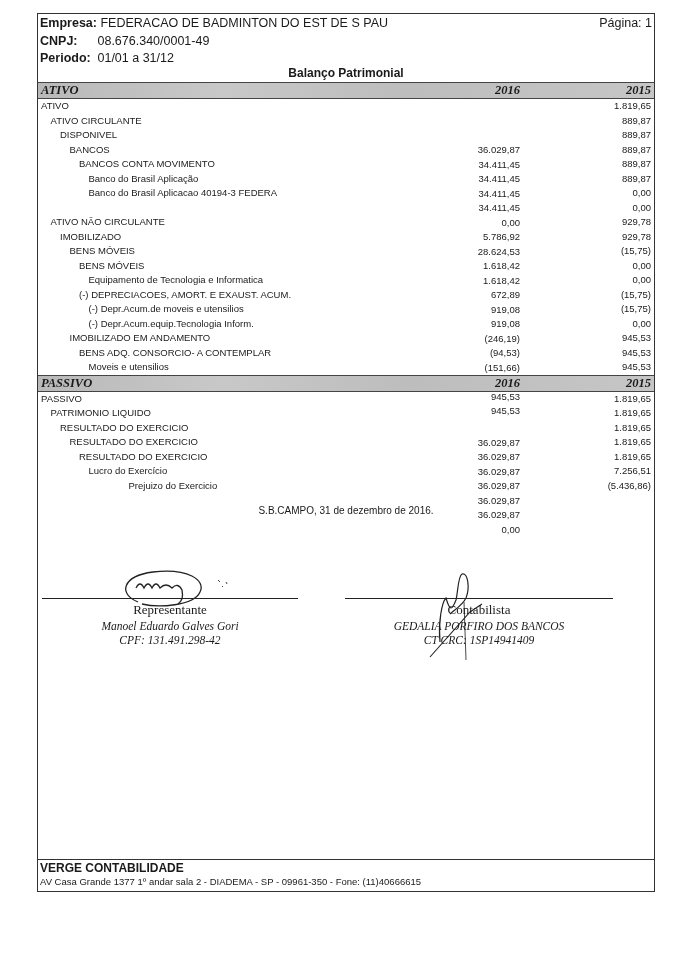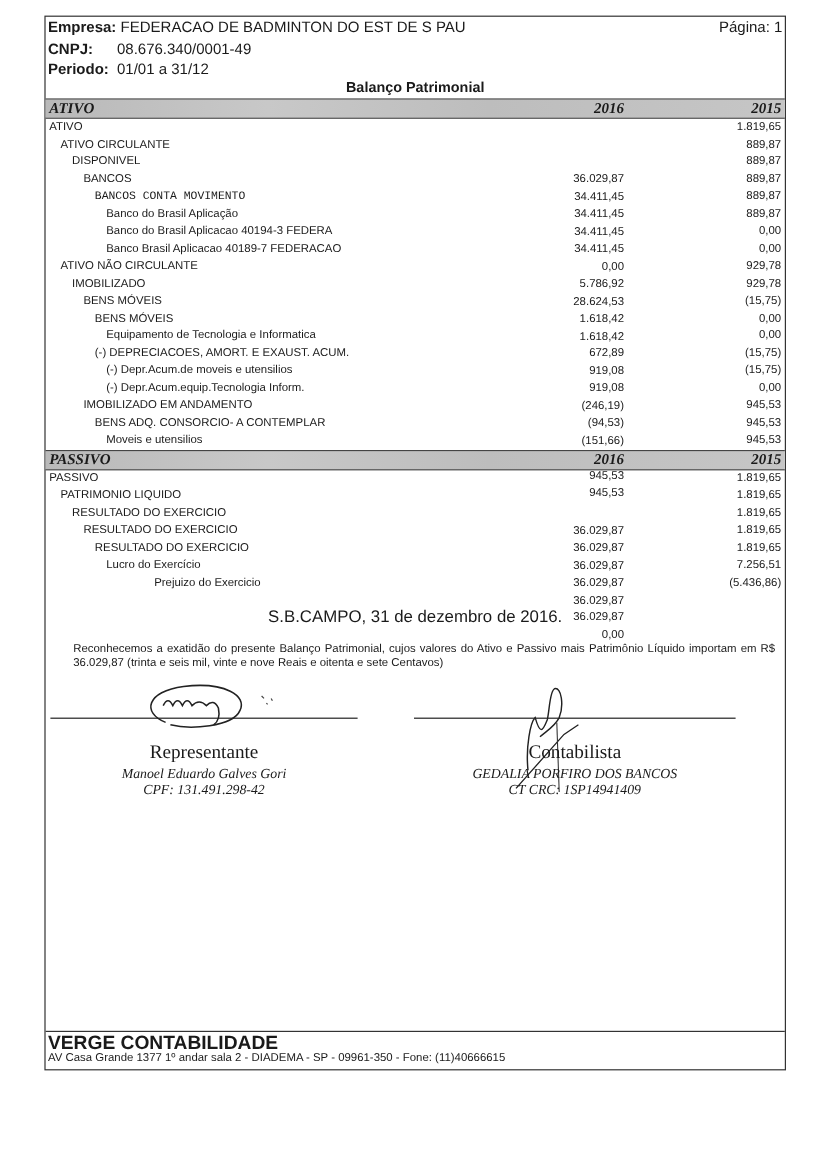--- a/index.html
+++ b/index.html
@@ -16,32 +16,32 @@
     .hdr .title { position: absolute; left: 0; right: 0; top: 52px; text-align: center; font-size: 12px; font-weight: bold; }
     .bar { position: relative; height: 15px; background: linear-gradient(90deg,#b9b9b9,#c8c8c8 30%,#bdbdbd 60%,#c6c6c6); border-top: 1.5px solid #444; border-bottom: 1.5px solid #444; font-family: "Liberation Serif", serif; font-style: italic; font-weight: bold; font-size: 12.5px; }
     .bar .name { position: absolute; left: 3px; top: 0; }
     .bar .y1 { position: absolute; right: 134px; top: 0; }
     .bar .y2 { position: absolute; right: 3px; top: 0; }
     .rows { position: relative; }
     .row { position: relative; height: 14.5px; font-size: 9.5px; line-height: 14.5px; }
     .row .desc { position: absolute; top: 0; white-space: nowrap; }
     .row .v1 { position: absolute; right: 134px; top: 0; margin-top: 44px; }
     .row .v2 { position: absolute; right: 3px; top: 0; }
-    .city { position: absolute; left: 0; right: 0; top: 491px; text-align: center; font-size: 14px; }
+    .city { position: absolute; left: 0; right: 0; top: 491px; text-align: center; font-size: 10px; }
     .decl { position: absolute; left: 23px; right: 8px; top: 521px; font-size: 9.5px; line-height: 11.5px; text-align: justify; }
     .sig { position: absolute; top: 584px; text-align: center; font-family: "Liberation Serif", serif; font-size: 11.5px; }
     .sig .rule { border-top: 1px solid #222; height: 0; }
-    .sig .role { margin-top: 20px; font-size: 16px; }
+    .sig .role { margin-top: 3px; font-size: 13px; }
     .sig .nm { font-style: italic; margin-top: 2px; }
     .sig .doc { font-style: italic; margin-top: 2px; }
     .sig-left { left: 4px; width: 256px; }
     .sig-right { left: 307px; width: 268px; }
     .scribble { position: absolute; pointer-events: none; }
     .footer { position: absolute; left: 0; right: 0; bottom: 0; height: 31px; border-top: 1.5px solid #333; }
-    .footer .co { position: absolute; left: 2px; top: 1px; font-weight: bold; font-size: 16px; text-align: right; }
+    .footer .co { position: absolute; left: 2px; top: 1px; font-weight: bold; font-size: 12px; text-align: right; }
     .footer .addr { position: absolute; left: 2px; top: 16px; font-size: 9.5px; }
   </style>
 </head>
 <body>
 
 <div class="frame">
 
   <div class="hdr">
     <div class="line l1">
       <span class="lbl">Empresa:</span>
@@ -82,36 +82,35 @@
         <span class="desc" style="left: 22px;">DISPONIVEL</span>
         <span class="v1">34.411,45</span>
         <span class="v2">889,87</span>
       </div>
       <div class="row">
         <span class="desc" style="left: 31.5px;">BANCOS</span>
         <span class="v1">34.411,45</span>
         <span class="v2">889,87</span>
       </div>
       <div class="row">
-        <span class="desc" style="left: 41px; font-family: Liberation Mono, monospace;">BANCOS CONTA MOVIMENTO</span>
+        <span class="desc" style="left: 41px;">BANCOS CONTA MOVIMENTO</span>
         <span class="v1">34.411,45</span>
         <span class="v2">889,87</span>
       </div>
       <div class="row">
         <span class="desc" style="left: 50.5px;">Banco do Brasil Aplicação</span>
         <span class="v1">0,00</span>
         <span class="v2">889,87</span>
       </div>
       <div class="row">
         <span class="desc" style="left: 50.5px;">Banco do Brasil Aplicacao 40194-3 FEDERA</span>
         <span class="v1">5.786,92</span>
         <span class="v2">0,00</span>
       </div>
       <div class="row">
-        <span class="desc" style="left: 50.5px;">Banco Brasil Aplicacao 40189-7 FEDERACAO</span>
         <span class="v1">28.624,53</span>
         <span class="v2">0,00</span>
       </div>
       <div class="row">
         <span class="desc" style="left: 12.5px;">ATIVO NÃO CIRCULANTE</span>
         <span class="v1">1.618,42</span>
         <span class="v2">929,78</span>
       </div>
       <div class="row">
         <span class="desc" style="left: 22px;">IMOBILIZADO</span>
@@ -202,21 +201,20 @@
         <span class="v2">7.256,51</span>
       </div>
       <div class="row">
         <span class="desc" style="left: 50.5px; margin-left: 40px;">Prejuizo do Exercicio</span>
         <span class="v1">0,00</span>
         <span class="v2">(5.436,86)</span>
       </div>
     </div>
 
   <div class="city">S.B.CAMPO, 31 de dezembro de 2016.</div>
-  <div class="decl">Reconhecemos a exatidão do presente Balanço Patrimonial, cujos valores do Ativo e Passivo  mais  Patrimônio  Líquido  importam  em  R$ 36.029,87 (trinta e seis mil, vinte e nove Reais e oitenta e sete Centavos)</div>
 
   <svg class="scribble" style="left:70px;top:548px;" width="150" height="52" viewBox="0 0 150 52">
     <path d="M30 40 C10 32 14 14 45 10 C80 6 98 18 92 30 C86 44 50 46 34 42" fill="none" stroke="#222" stroke-width="1.3"></path>
     <path d="M28 26 q4 -8 8 0 q4 -8 8 0 q4 -8 8 0 q6 -6 12 0 q6 -6 10 2 q2 10 -4 14" fill="none" stroke="#222" stroke-width="1.3"></path>
     <path d="M110 18 l2 2 M114 24 l1 1 M118 20 l1 2" stroke="#444" stroke-width="1"></path>
   </svg>
   <svg class="scribble" style="left:372px;top:548px;" width="110" height="100" viewBox="0 0 110 100">
     <path d="M30 80 C28 60 32 40 36 36 C40 50 42 48 46 38 C48 30 48 14 52 12 C58 10 60 26 56 36 C52 44 44 48 40 52" fill="none" stroke="#222" stroke-width="1.2"></path>
     <path d="M20 95 L60 50 L72 42" fill="none" stroke="#222" stroke-width="1.1"></path>
     <path d="M54 40 L56 98" fill="none" stroke="#333" stroke-width="0.9"></path>

